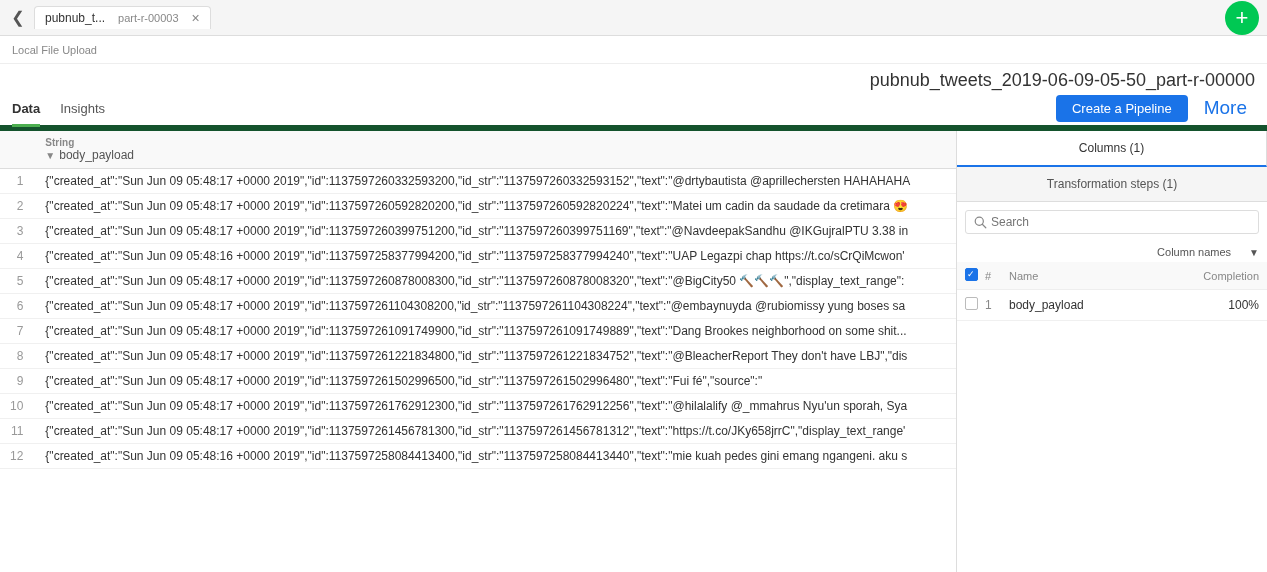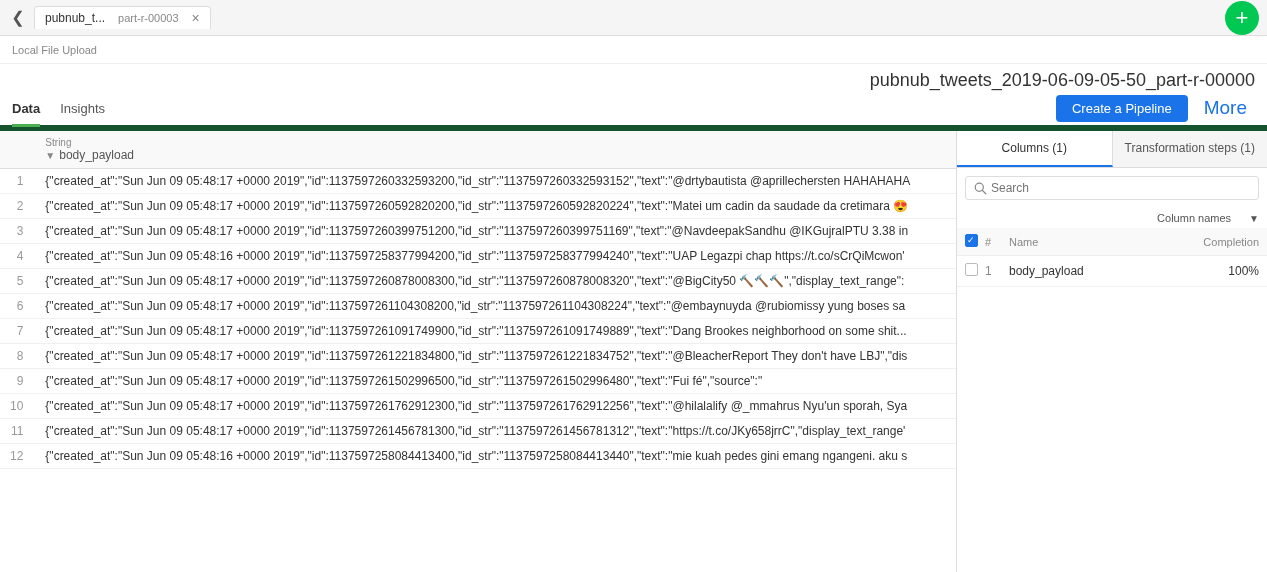--- a/index.html
+++ b/index.html
@@ -152,36 +152,37 @@
       white-space: nowrap;
       overflow: hidden;
       max-width: 920px;
       text-overflow: ellipsis;
     }
     tbody td.row-num { color: #999; text-align: right; padding-right: 12px; }
 
     .col-type {
       font-size: 10px;
       color: #888;
-      font-weight: normal;
+      font-weight: bold;
     }
     .col-header-row { display: flex; align-items: center; gap: 4px; }
     .expand-icon { font-size: 10px; color: #888; cursor: pointer; }
 
     
     .right-panel {
       width: 310px;
       display: flex;
       flex-direction: column;
       background: #fff;
       flex-shrink: 0;
     }
     .panel-tabs {
       display: flex;
       border-bottom: 1px solid #ddd;
+      flex-direction: column;
     }
     .panel-tab {
       flex: 1;
       padding: 10px 8px;
       font-size: 12px;
       text-align: center;
       cursor: pointer;
       color: #555;
       background: #f5f5f5;
       border-right: 1px solid #ddd;

